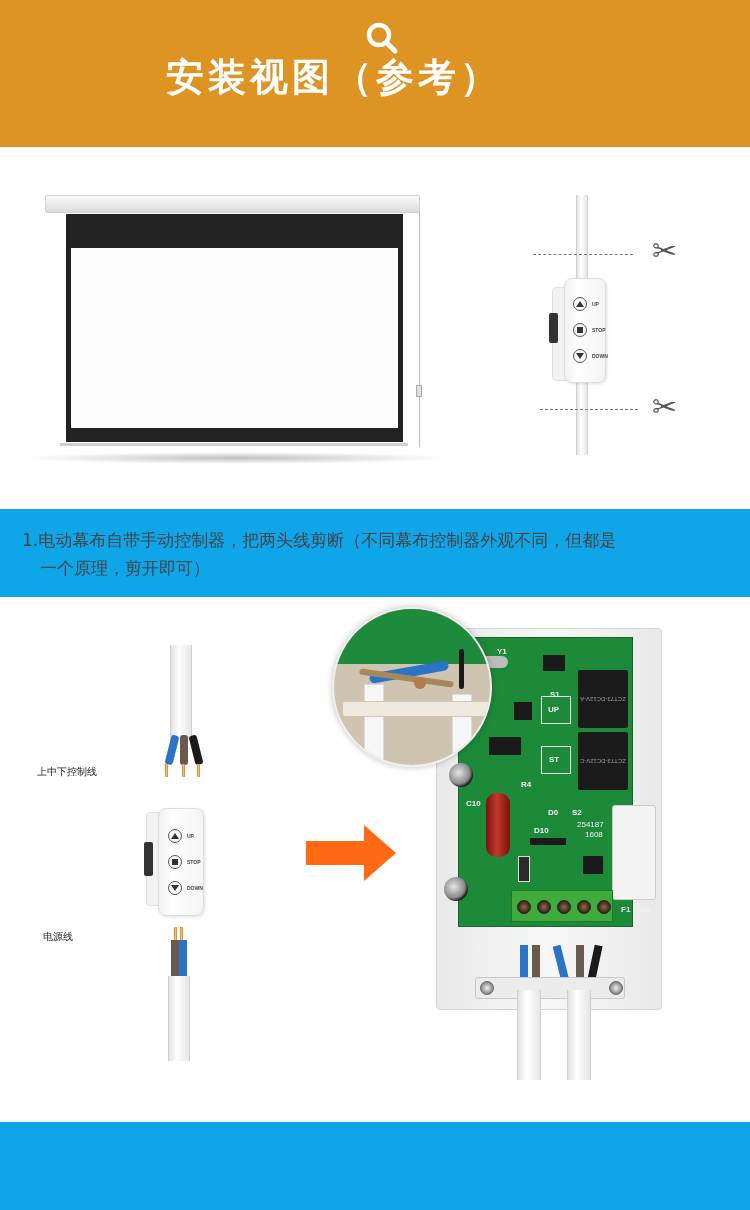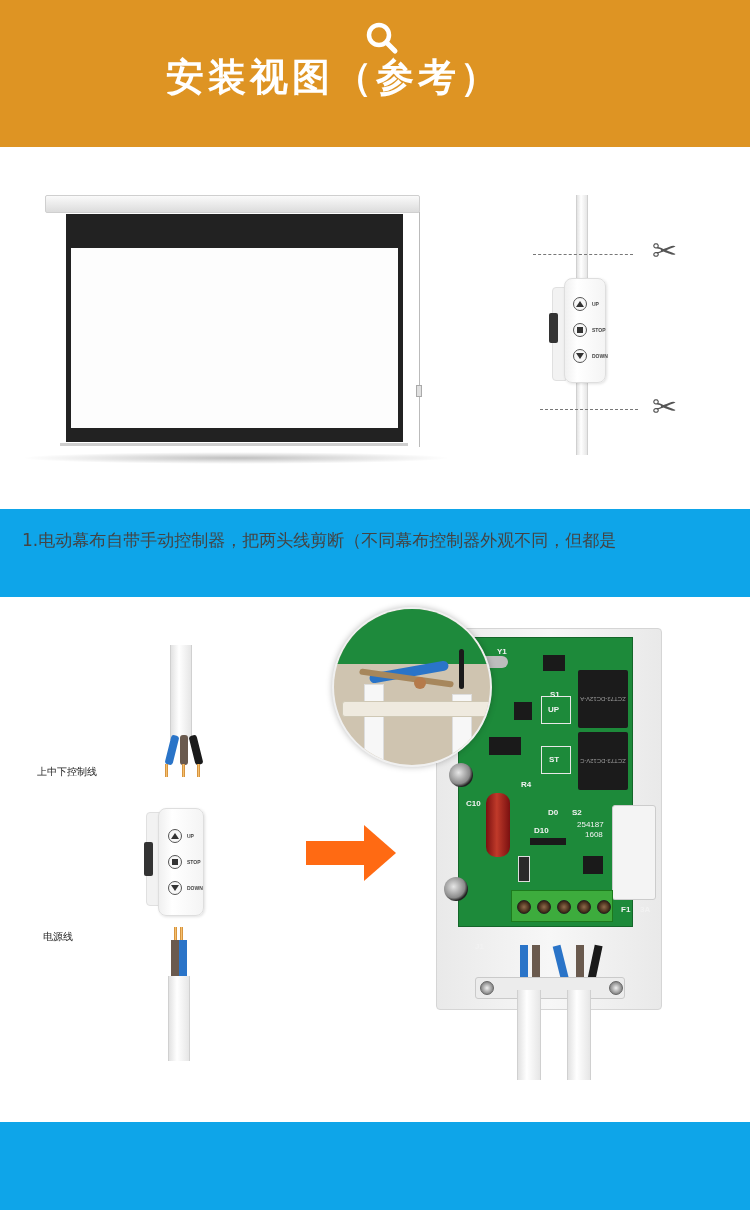--- a/index.html
+++ b/index.html
@@ -114,20 +114,21 @@
           <div class="tri-down"></div>
         </div>
       <span class="lbl">DOWN</span>
     </div>
   </div>
 </div>
 
 <div class="band" style="top:509px; height:88px;">
   <div class="text" style="top:17px;">
     <span>1.电动幕布自带手动控制器，把两头线剪断（不同幕布控制器外观不同，但都是</span>
+    <span class="l2">一个原理，剪开即可）</span>
   </div>
 </div>
 
 <div>
   <div class="cable-v" style="left:170px; top:645px; width:22px; height:95px;"></div>
   <div class="wire" style="left:168px; top:735px; width:8px; height:30px; background:#2a74c8; transform:rotate(14deg);"></div>
   <div class="wire" style="left:180px; top:735px; width:8px; height:30px; background:#6a5a4e;"></div>
   <div class="wire" style="left:192px; top:735px; width:8px; height:30px; background:#1a1a1a; transform:rotate(-14deg);"></div>
   <div class="pin" style="left:165px; top:764px;"></div>
   <div class="pin" style="left:182px; top:764px;"></div>

